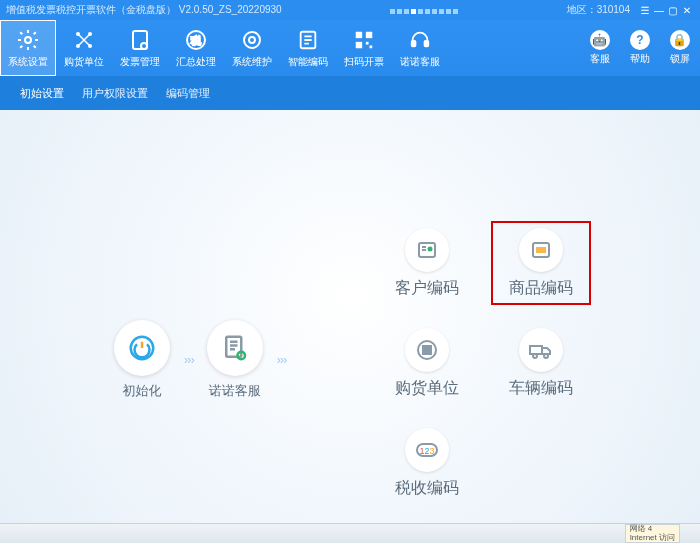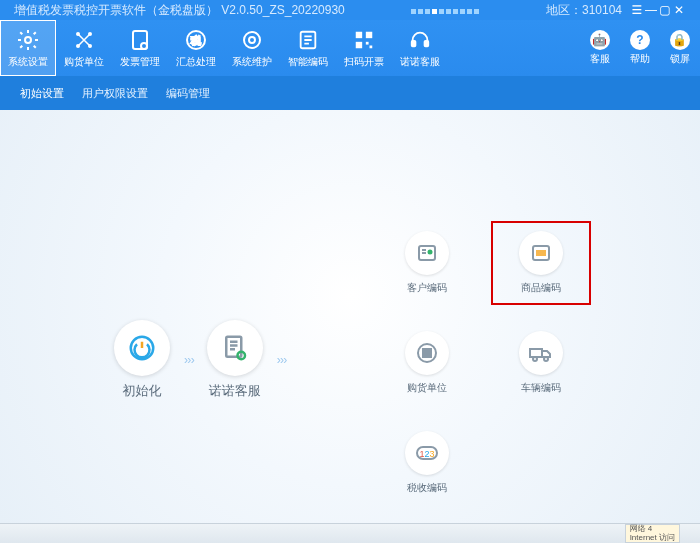--- a/index.html
+++ b/index.html
@@ -2,22 +2,22 @@
 <html><head>
 <meta charset="utf-8">
 <style>
   * { box-sizing: border-box; margin: 0; padding: 0; }
   html, body { width: 700px; height: 543px; overflow: hidden; font-family: "Microsoft YaHei", Arial, sans-serif; }
   body { background: #eaf2f9; display: flex; flex-direction: column; }
 
   
   .titlebar {
     height: 20px; background: #2b8def; color: #d6eaff;
-    display: flex; align-items: center; font-size: 12px;
-    padding: 0 14px;
+    display: flex; align-items: center; font-size: 10px;
+    padding: 0 6px;
   }
   .titlebar .title { flex: 0 0 auto; }
   .titlebar .dots { flex: 1; text-align: center; letter-spacing: 1px; color: #bde0ff; }
   .titlebar .dots span { display:inline-block; width:5px; height:5px; background:#9fd4ff; margin:0 1px; }
   .titlebar .dots span.active { background:#fff; }
   .titlebar .region { margin-right: 8px; }
   .titlebar .winbtn { width:14px; text-align:center; color:#fff; }
 
   
   .toolbar {
@@ -67,21 +67,21 @@
   
   .gridbox { position:absolute; left:370px; top:95px; width:228px; height:310px;
     border-radius:8px; background:rgba(255,255,255,0); }
   .gridrow { display:flex; justify-content:space-around; margin-top:16px; }
   .gridcell { width:100px; height:84px; display:flex; flex-direction:column; align-items:center; justify-content:center; gap:6px; position:relative; }
   .gridcell .ic {
     width:44px; height:44px; border-radius:50%; background:#fff;
     display:flex; align-items:center; justify-content:center;
     box-shadow: 0 1px 3px rgba(0,0,0,.12);
   }
-  .gridcell .gl { font-size:10px; color:#5a6b7b; }
+  .gridcell .gl { font-size:16px; color:#5a6b7b; }
   .gridcell.highlight { border:2px solid #d80000; }
 
   
   .taskbar { height:20px; background:linear-gradient(#eef3f7,#dfe7ee); border-top:1px solid #c8d2db; display:flex; font-size:9px; color:#555; }
   .taskbar .net { margin-left:auto; margin-right:20px; border:1px solid #c8d2db; background:#fff7dd; padding:0 4px; line-height:1.1; }
   .taskbar .net div {font-size:8px;}
 
   
   svg { display:block; }
 </style>

